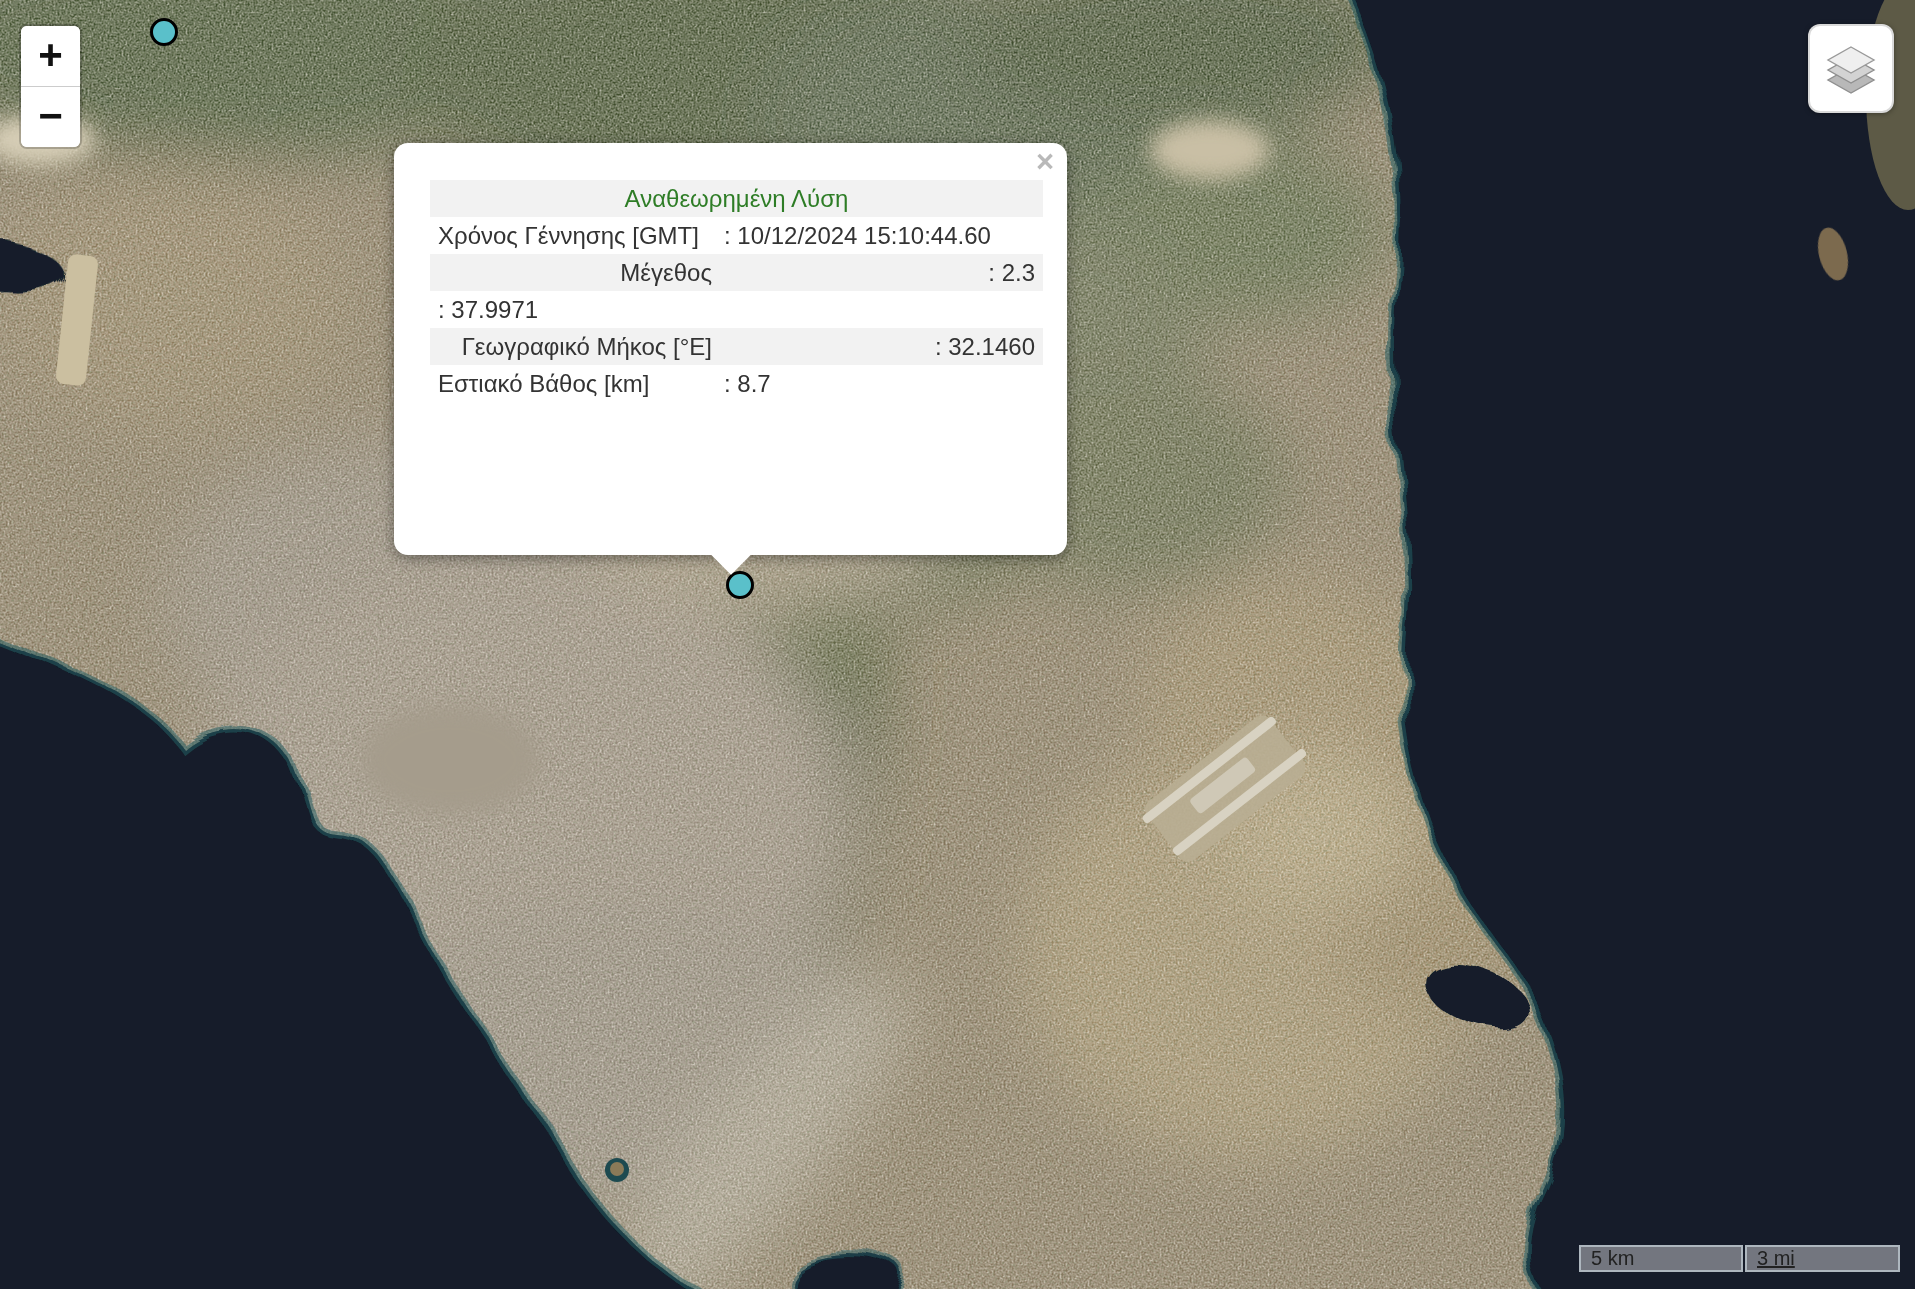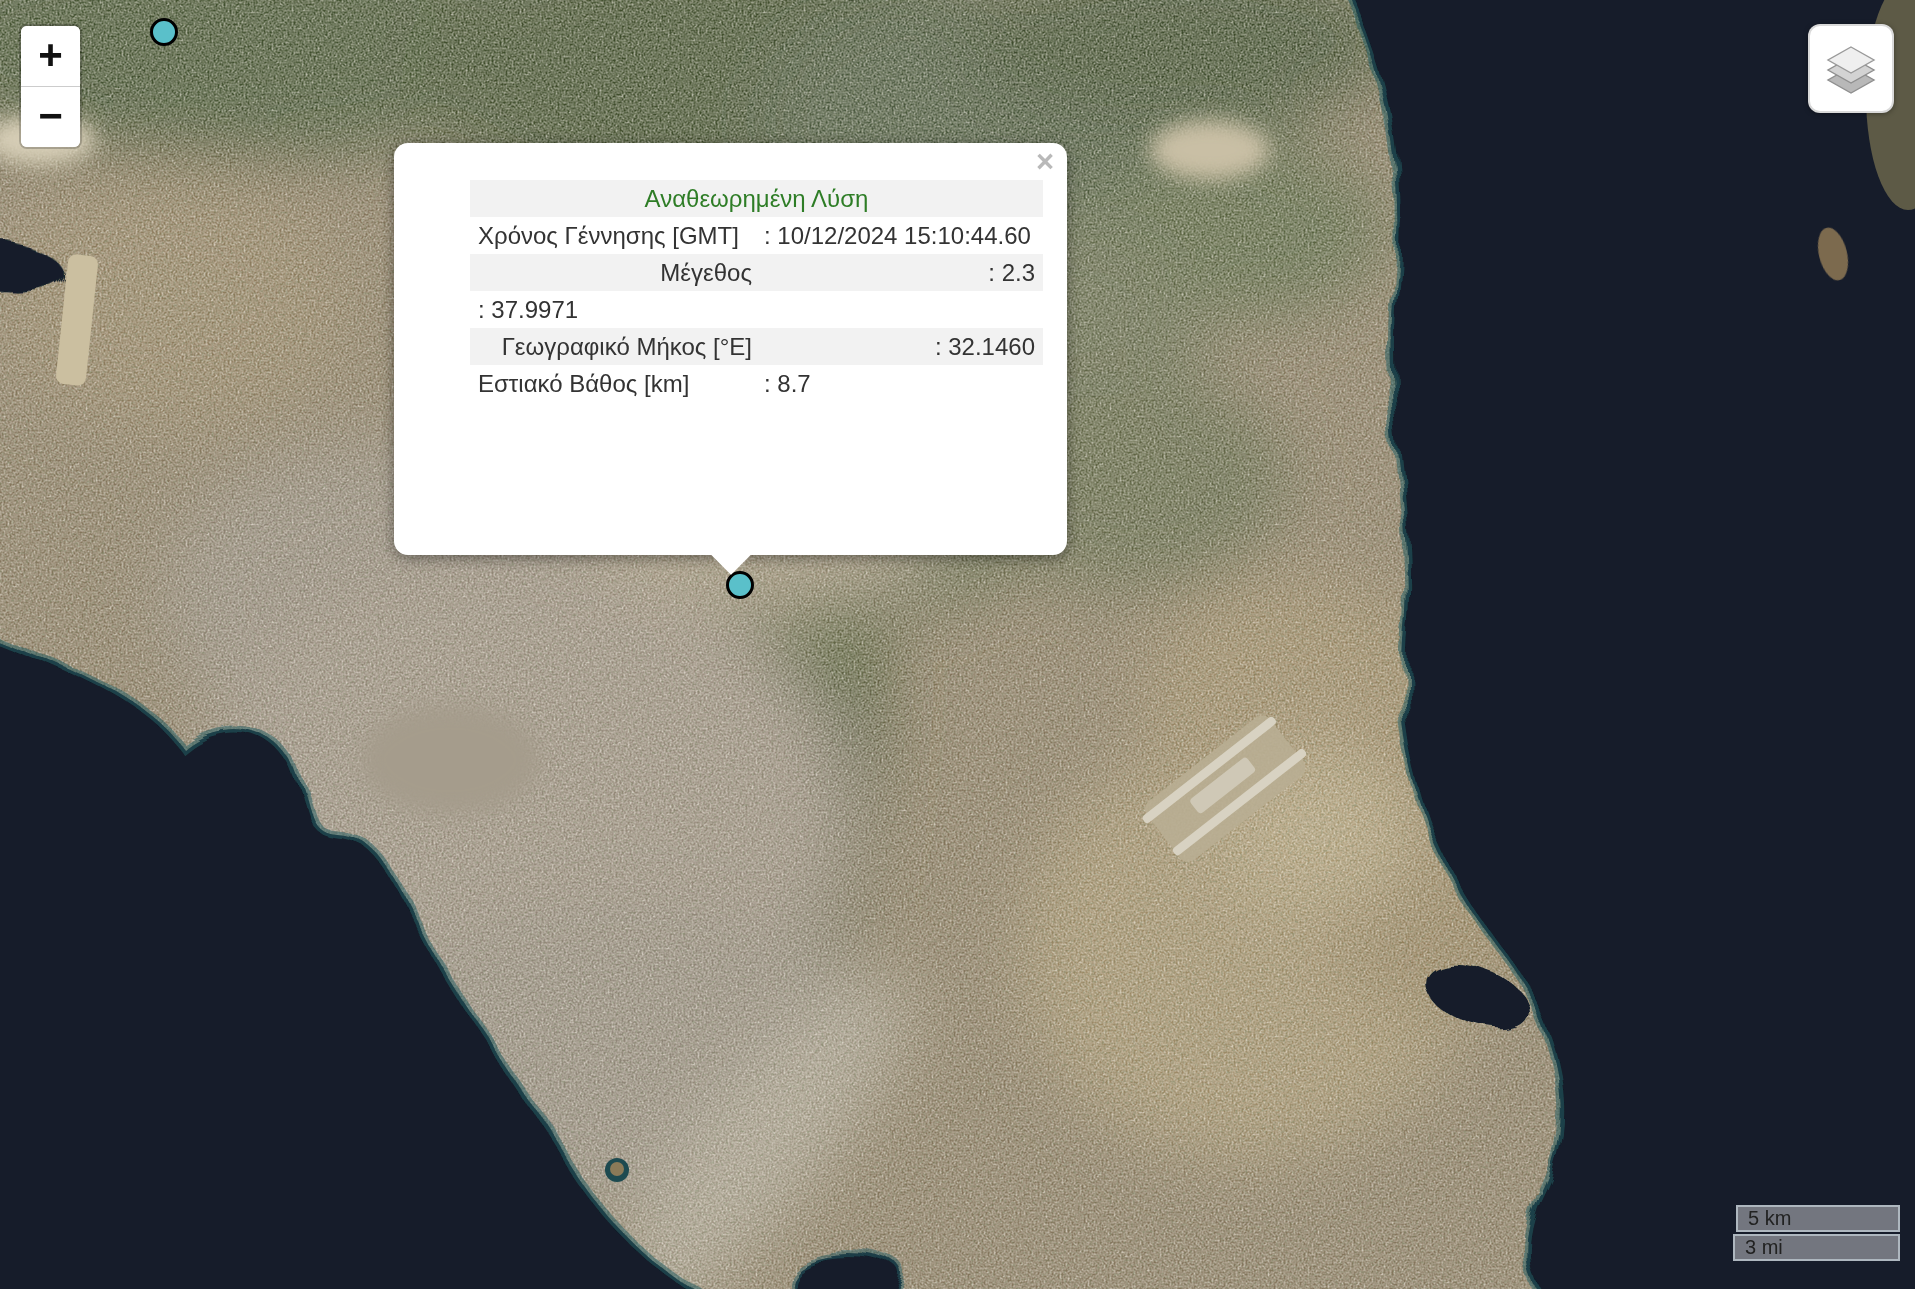--- a/index.html
+++ b/index.html
@@ -26,21 +26,21 @@
     z-index:10;color:var(--text,#333);
   }
   .popup-tip{
     position:absolute;left:50%;bottom:-13px;width:32px;height:32px;margin-left:-16px;
     background:#fff;transform:rotate(45deg);z-index:9;
   }
   .popup-close{
     position:absolute;top:4px;right:13px;font-size:31px;font-weight:700;
     color:#b9b9b9;text-decoration:none;line-height:30px;cursor:pointer;
   }
-  .popup-content{padding:37px 24px 14px 36px;font-size:24px;line-height:31px;margin-left:40px;}
+  .popup-content{padding:37px 24px 14px 36px;font-size:24px;line-height:31px;}
   .p-row{display:flex;padding:3px 8px;}
   .p-row.alt{background:var(--row_stripe,#f2f2f2);text-align:right;}
   .p-title{justify-content:center;background:var(--row_stripe,#f2f2f2);
            color:var(--title_green,#2e7d26);padding:3px 8px;text-align:center;}
   .cell-label{flex:0 0 286px;box-sizing:border-box;padding-right:12px;}
   .cell-value{flex:1;}
   .r-lat .cell-label{padding-right:34px;}
   .r-loc .cell-value{max-width:252px;}
   .p-footer{margin-top:6px;padding:3px 8px;}
   .p-footer a{color:var(--link_blue,#3579ae);text-decoration:none;cursor:pointer;}
@@ -61,30 +61,30 @@
   
   .layers-ctl{
     position:absolute;right:21px;top:24px;width:86px;height:89px;z-index:20;
     background:#fff;border:2px solid rgba(0,0,0,.15);border-radius:12px;
     box-sizing:border-box;display:flex;align-items:center;justify-content:center;
     cursor:pointer;box-shadow:0 1px 5px rgba(0,0,0,.35);
   }
 
   
   .scale-ctl{
-    position:absolute;right:15px;bottom:28px;z-index:20;
-    display:flex;flex-direction:column;align-items:flex-end;gap:2px;
+    position:absolute;right:15px;bottom:17px;z-index:20;
+    display:flex;flex-direction:row;align-items:flex-start;gap:2px;
   }
   .scale-line{
     box-sizing:border-box;height:27px;line-height:23px;
     background:rgba(255,255,255,.40);border:2px solid rgba(185,195,203,.85);
     color:#222;font-size:20px;padding:0 8px 0 10px;white-space:nowrap;overflow:hidden;
   }
   .scale-line.km{width:164px;}
-  .scale-line.mi{width:167px;}
+  .scale-line.mi{width:155px;text-decoration:underline;}
 </style>
 </head>
 <body>
 
 <div class="stage">
 
   <svg class="basemap" width="1915" height="1289" viewBox="0 0 1915 1289">
     <defs>
       <filter id="soft" x="-60%" y="-60%" width="220%" height="220%">
           <feGaussianBlur stdDeviation="34"></feGaussianBlur>

